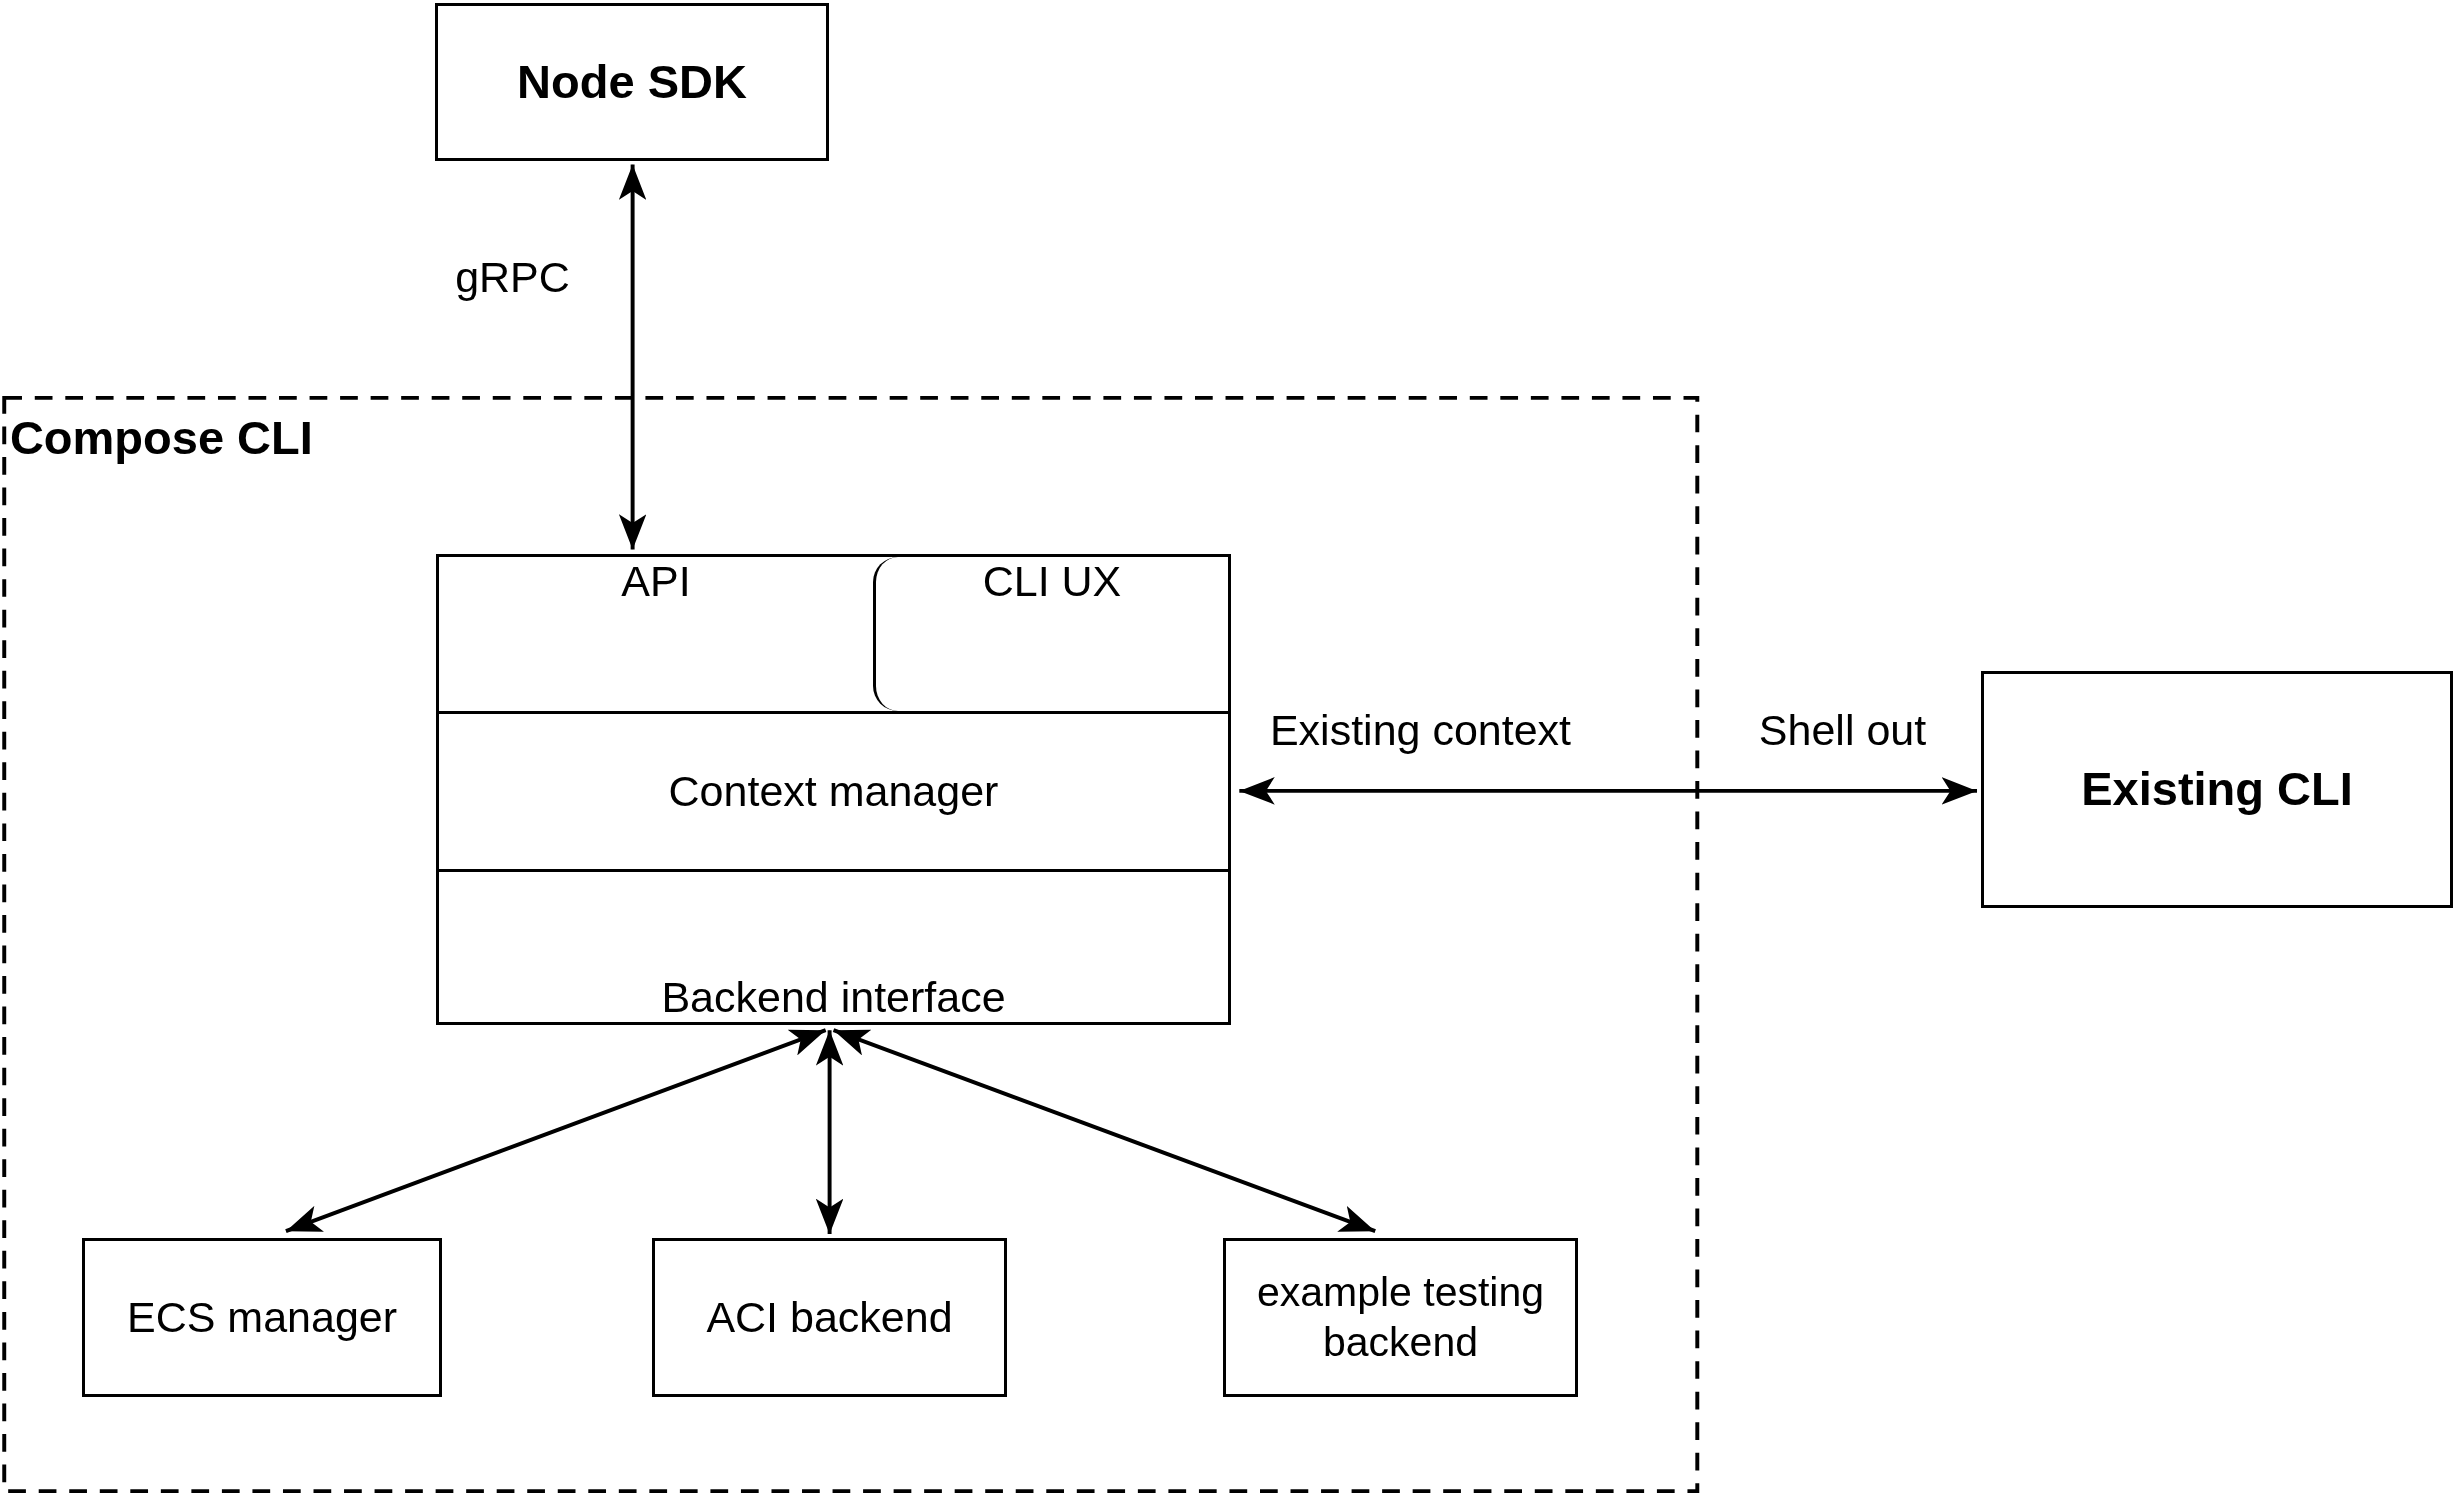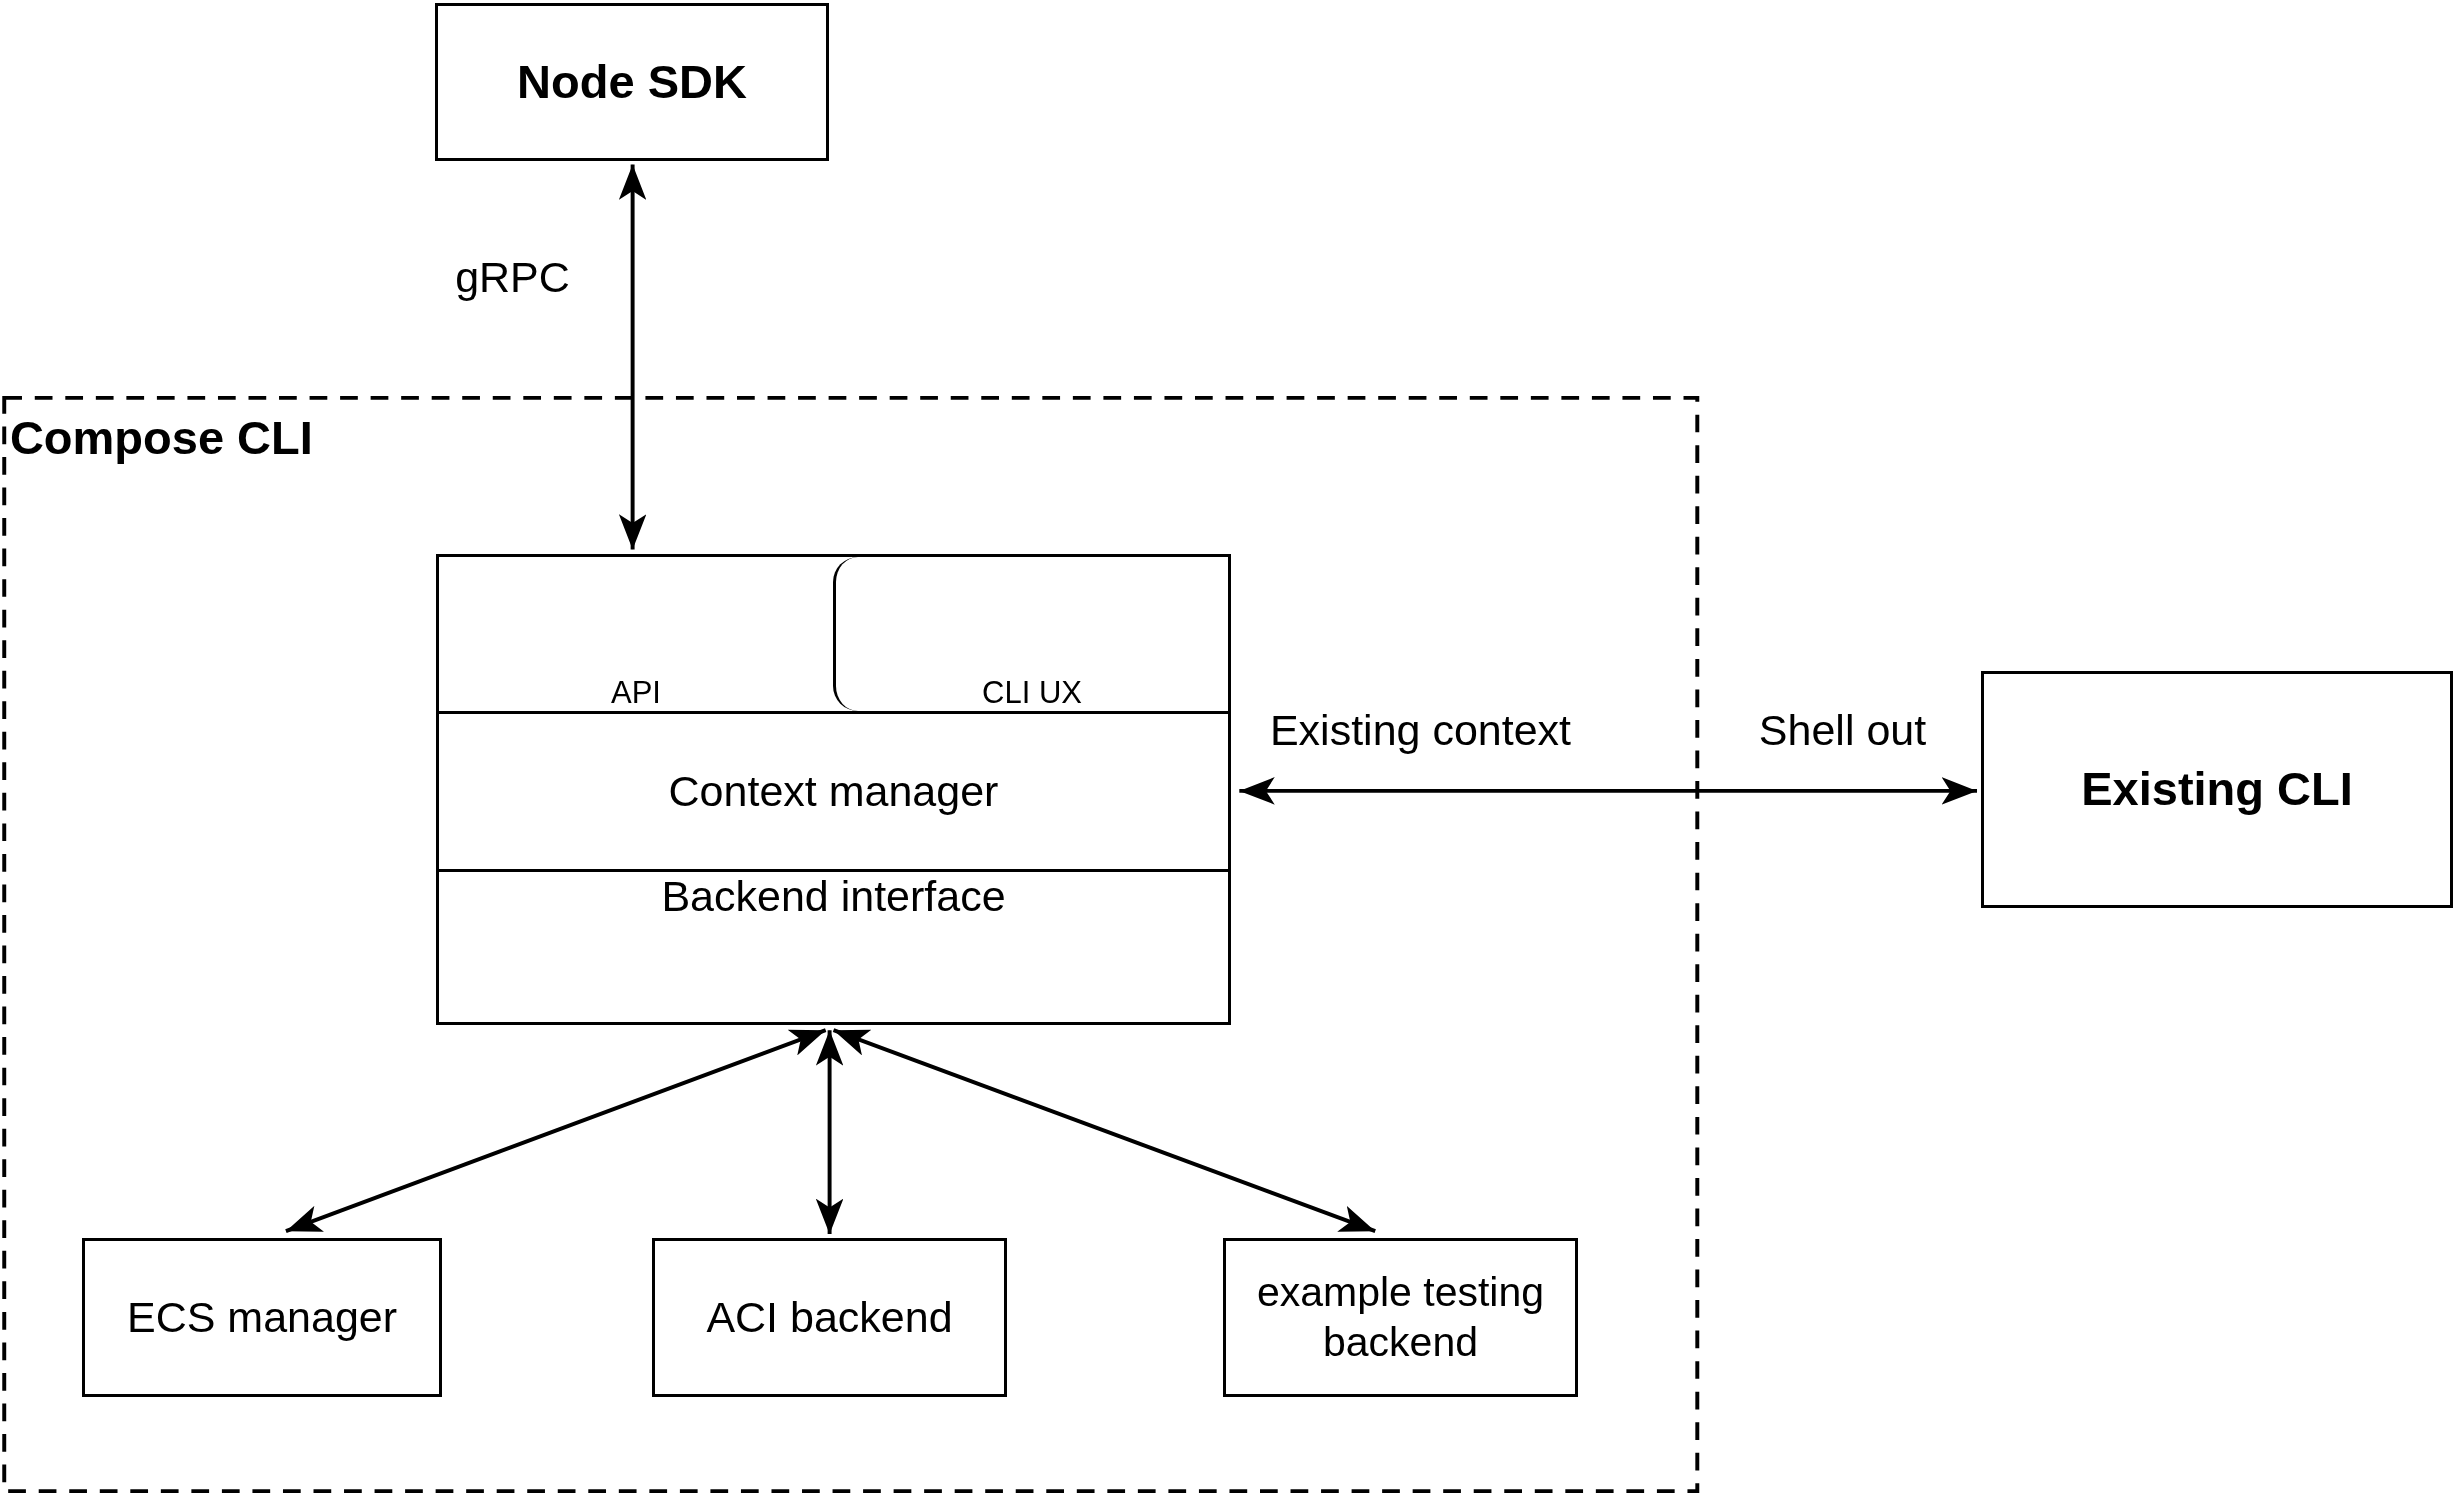--- a/index.html
+++ b/index.html
@@ -62,42 +62,43 @@
     display: flex;
     flex-direction: column;
   }
   .cli-stack .row-top {
     height: 154px;
     display: flex;
     flex-direction: row;
   }
   .cli-stack .cell {
     display: flex;
-    align-items: flex-end;
+    align-items: flex-start;
     justify-content: center;
-    font-size: 31px;
+    font-size: 43px;
     box-sizing: border-box;
+    margin-left: 20px;
   }
   .cli-stack .cell-api   { width: 394px; }
   .cli-stack .cell-cliux { flex: 1; border-left: 3.9px solid #000000; border-radius: 25px; }
   .cli-stack .row-mid {
     height: 158px;
     box-sizing: border-box;
     border-top: 3.9px solid #000000;
     display: flex;
     align-items: center;
     justify-content: center;
     font-size: 43px;
   }
   .cli-stack .row-bottom {
     flex: 1;
     box-sizing: border-box;
     border-top: 3.9px solid #000000;
     display: flex;
-    align-items: flex-start;
+    align-items: flex-end;
     justify-content: center;
     font-size: 43px;
   }
 
   .edge-label {
     position: absolute;
     display: flex;
     align-items: center;
     justify-content: center;
     font-size: 43px;

